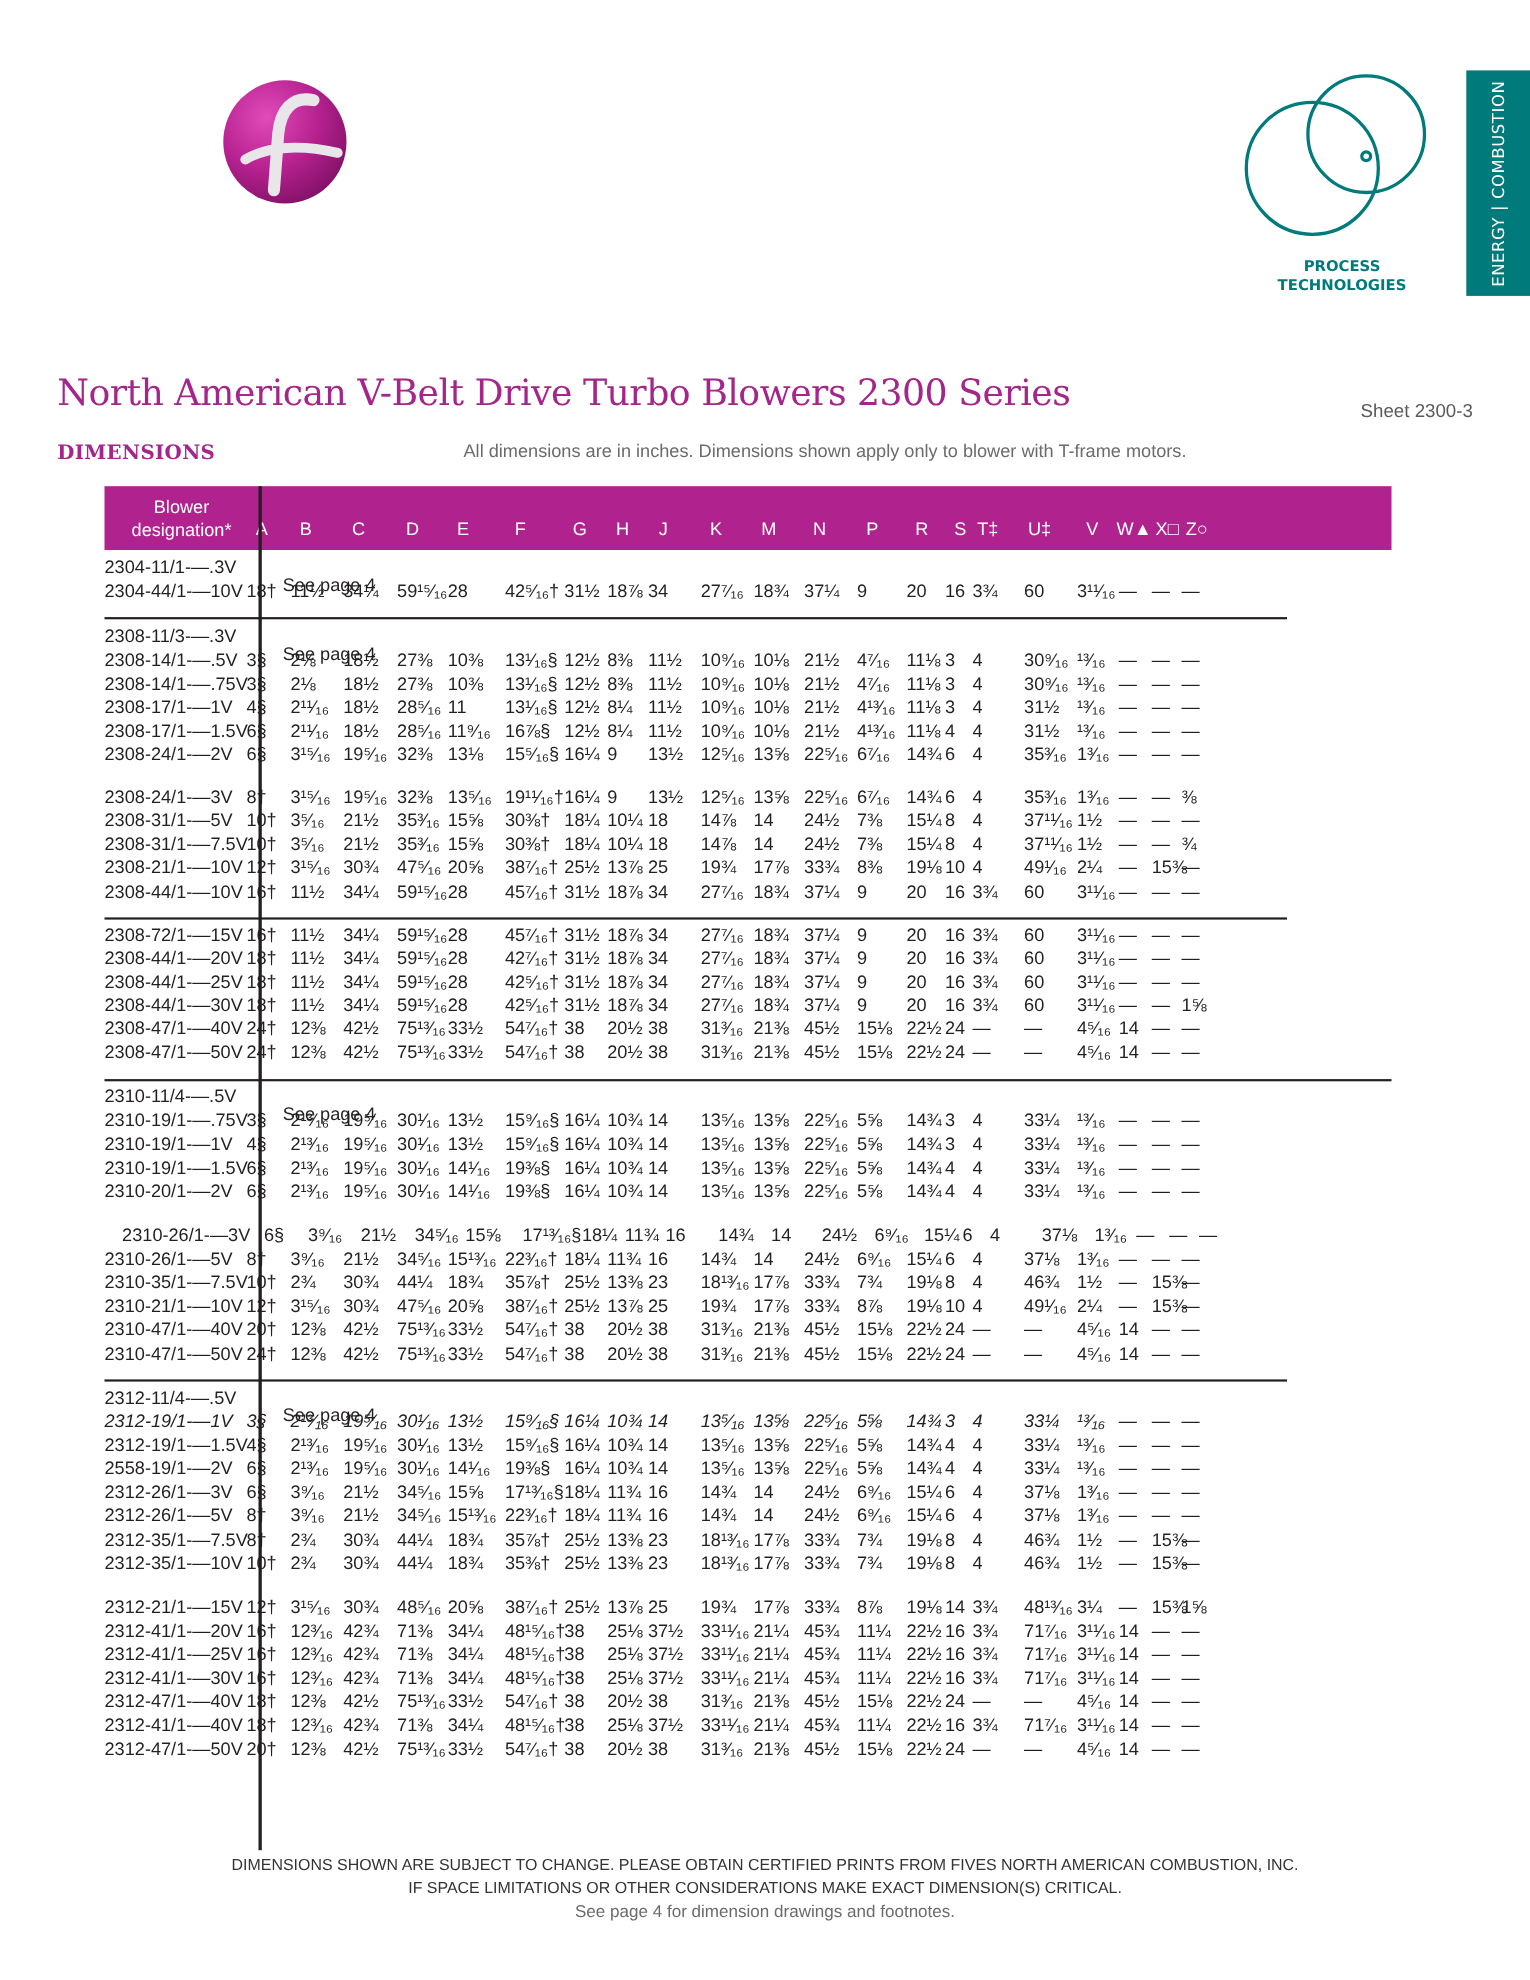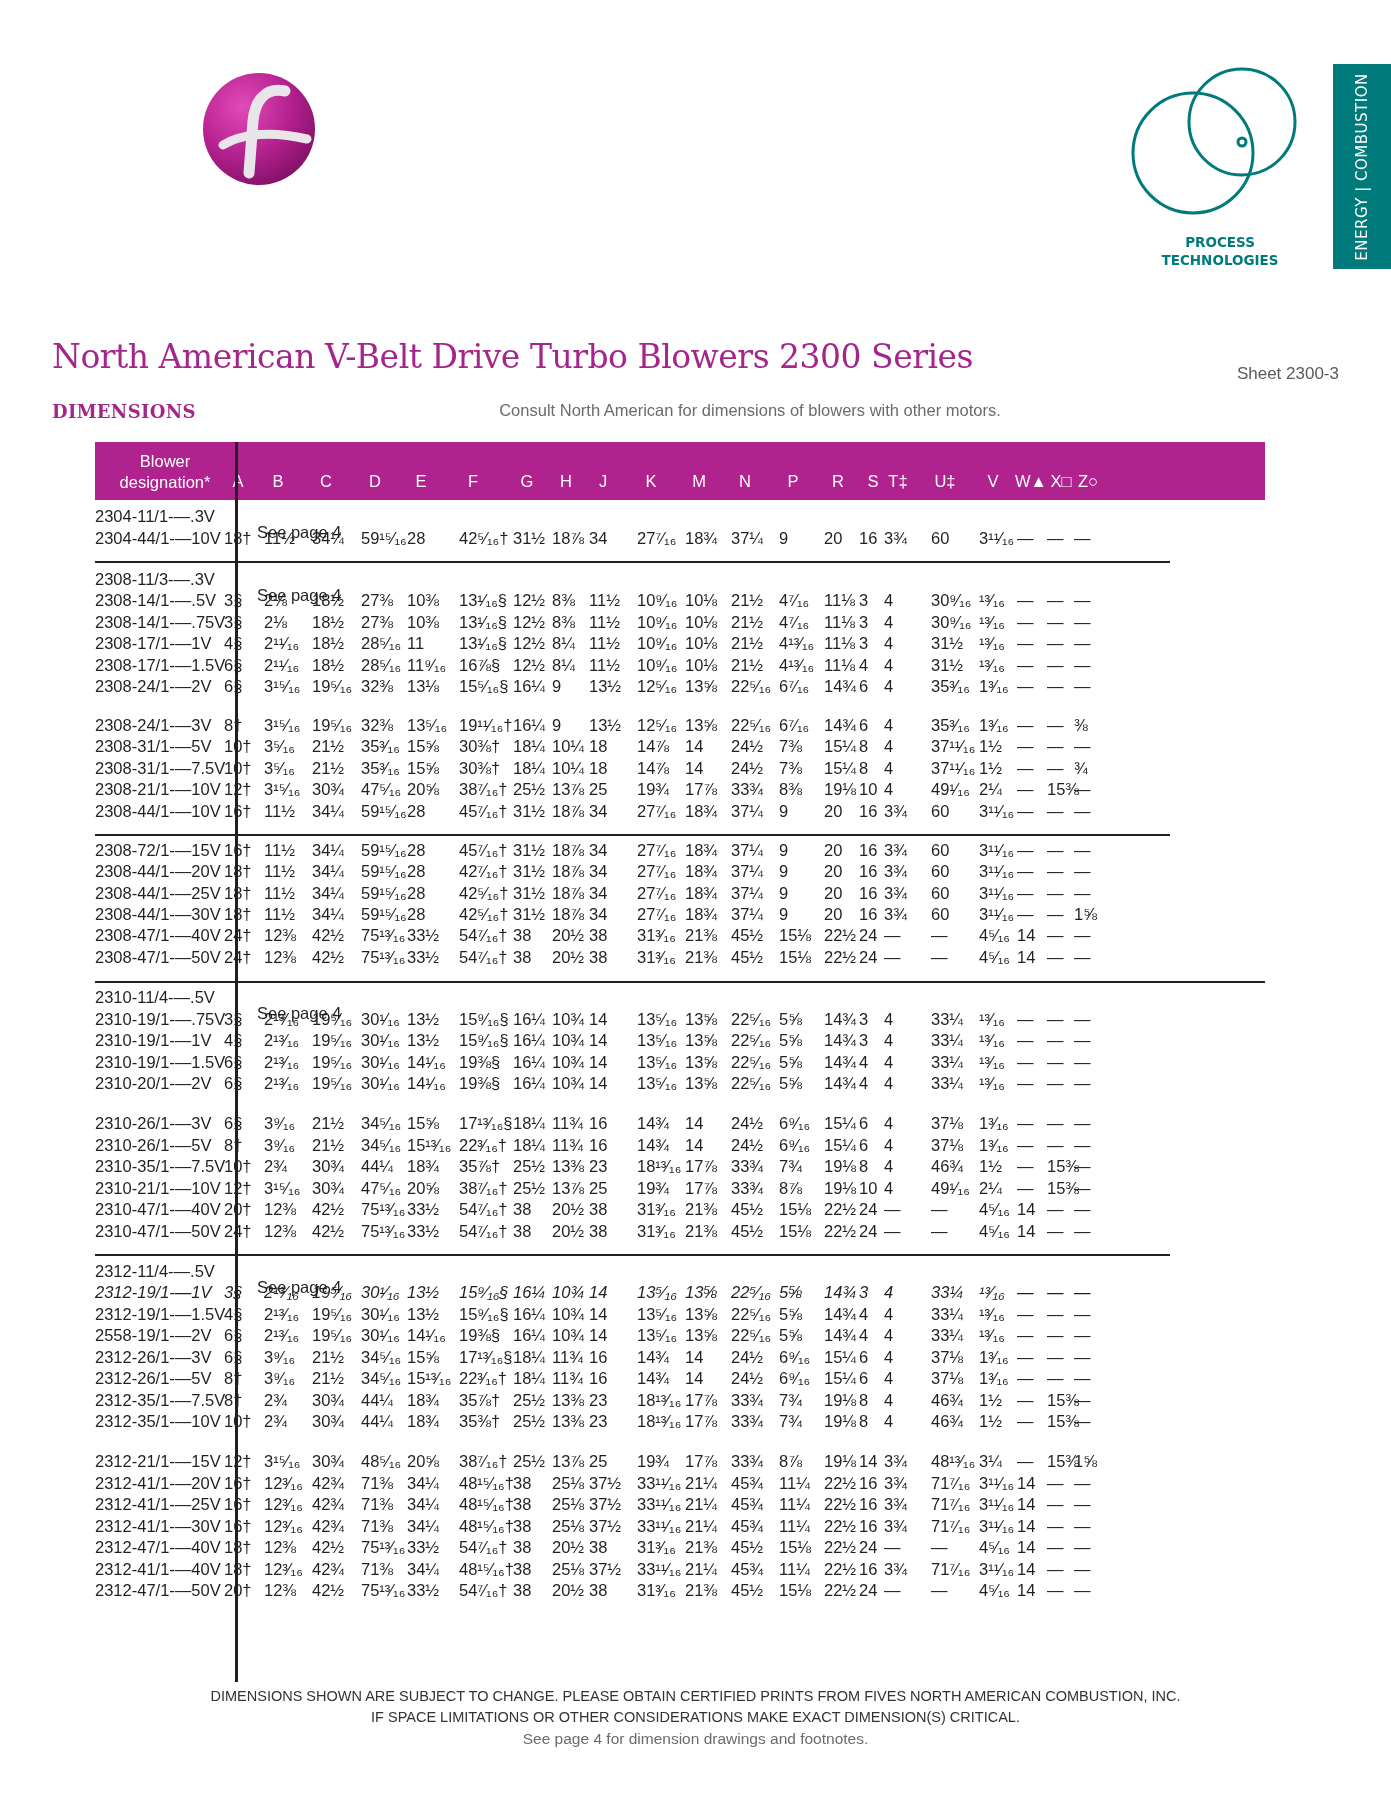--- a/index.html
+++ b/index.html
@@ -72,21 +72,21 @@
   <div>TECHNOLOGIES</div>
 </div>
 <div class="side-tab">
   <span>ENERGY | COMBUSTION</span>
 </div>
 
 <div class="title">North American V-Belt Drive Turbo Blowers 2300 Series</div>
 <div class="sheet">Sheet 2300-3</div>
 <div class="dims-heading">DIMENSIONS</div>
 <div class="note">
-  <div>Consult North American for dimensions of blowers with other motors.</div>
+  <div>All dimensions are in inches. Dimensions shown apply only to blower with T-frame motors.</div>
 </div>
 
 <div class="table-header" id="thead">
   <div class="th-desig">
     <div>Blower</div>
     <div>designation*</div>
   </div>
 <div class="th-col" style="left: 143px;">A</div>
     <div class="th-col" style="left: 183px;">B</div>
     <div class="th-col" style="left: 231px;">C</div>
@@ -621,21 +621,21 @@
       <span class="cell" style="left: 684px;">5⅝</span>
       <span class="cell" style="left: 729px;">14¾</span>
       <span class="cell" style="left: 764px;">4</span>
       <span class="cell" style="left: 789px;">4</span>
       <span class="cell" style="left: 836px;">33¼</span>
       <span class="cell" style="left: 884px;">¹³⁄₁₆</span>
       <span class="cell" style="left: 922px;">—</span>
       <span class="cell" style="left: 952px;">—</span>
       <span class="cell" style="left: 979px;">—</span>
     </div>
-    <div class="row" style="top: 1114px;">
+    <div class="row" style="top: 1114px; margin-left: 16px;">
       <span class="desig">2310-26/1-—3V</span>
       <span class="cell" style="left: 129px;">6§</span>
       <span class="cell" style="left: 169px;">3⁹⁄₁₆</span>
       <span class="cell" style="left: 217px;">21½</span>
       <span class="cell" style="left: 266px;">34⁵⁄₁₆</span>
       <span class="cell" style="left: 312px;">15⅝</span>
       <span class="cell" style="left: 364px;">17¹³⁄₁₆§</span>
       <span class="cell" style="left: 418px;">18¼</span>
       <span class="cell" style="left: 457px;">11¾</span>
       <span class="cell" style="left: 494px;">16</span>

